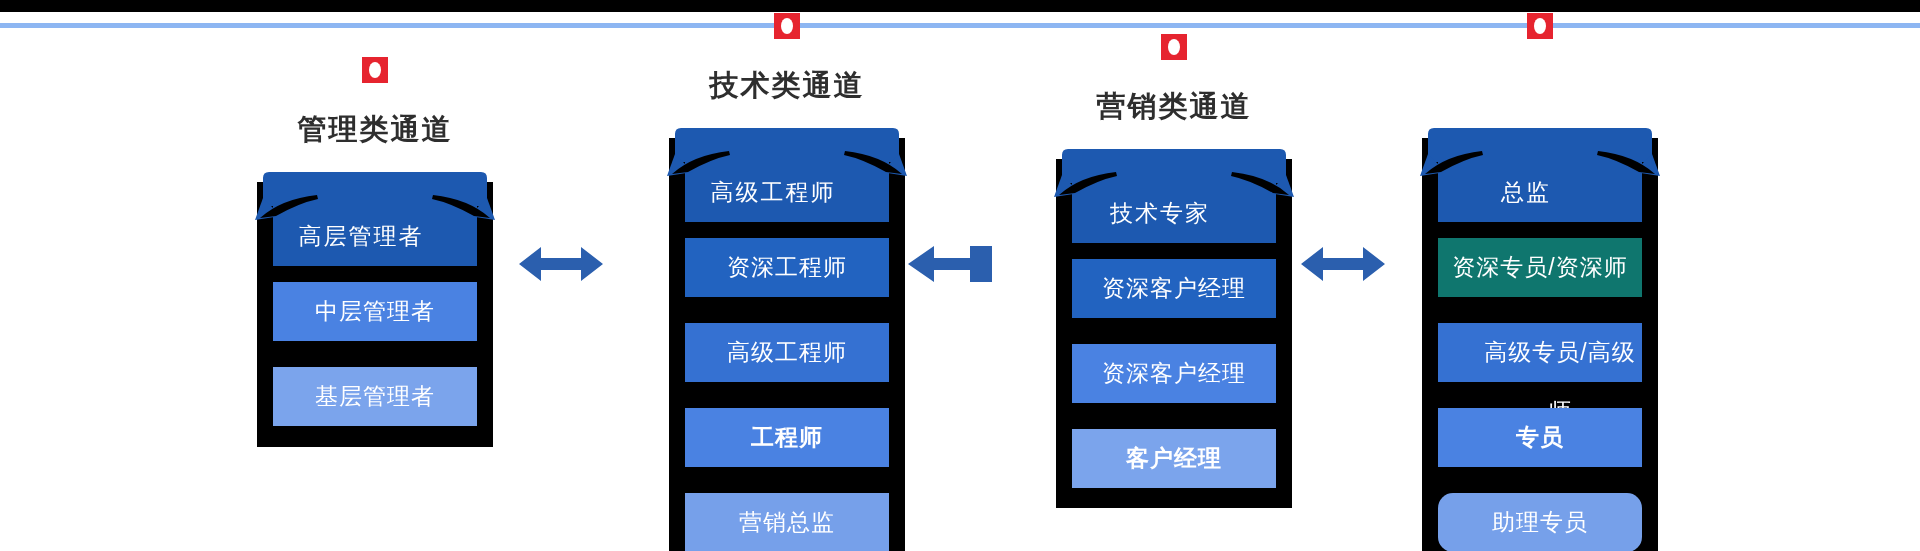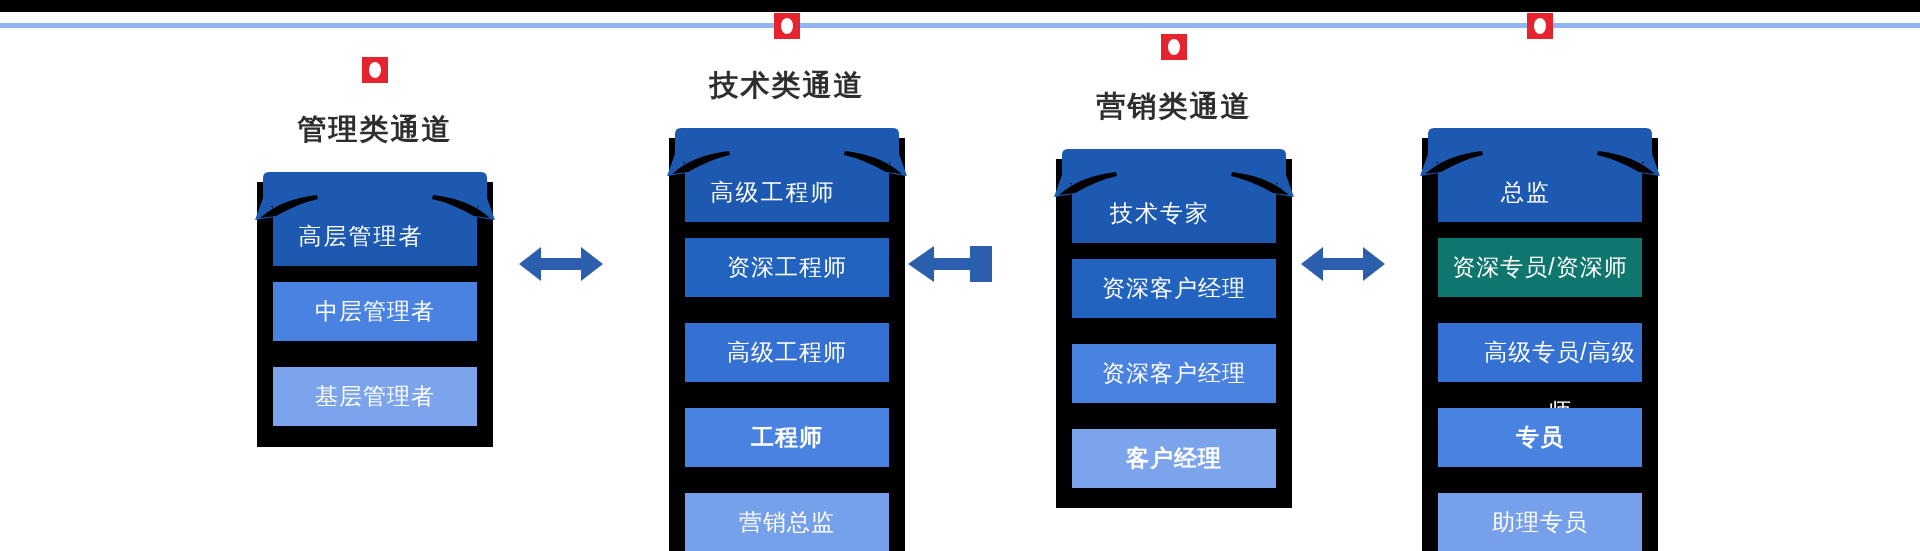--- a/index.html
+++ b/index.html
@@ -130,21 +130,21 @@
       <path class="t-shape" d="M6,0 H218 Q224,0 224,6 V34 H214 V94 H10 V34 H0 V6 Q0,0 6,0 Z"></path>
       <polygon class="flap" points="0,26 18,44 -8,48"></polygon>
       <polygon class="flap" points="224,26 206,44 232,48"></polygon>
       <path class="swoosh" d="M54,23 Q18,27 -3,46 L13,44 Q36,31 55,27 Z"></path>
       <path class="swoosh" d="M170,23 Q206,27 227,46 L211,44 Q188,31 169,27 Z"></path>
     </svg>
     <div class="header-label">总监</div>
     <div class="level lv1" style="background-color: #0f766e;">资深专员/资深师</div>
     <div class="level lv2" style="background-color: rgb(53, 113, 210); padding-left: 40px;">高级专员/高级师</div>
     <div class="level lv3" style="background-color: rgb(74, 130, 226);">专员</div>
-    <div class="level lv4" style="background-color: rgb(118, 160, 234);">助理专员</div>
+    <div class="level lv4" style="background-color: rgb(118, 160, 234); border-radius: 15px;">助理专员</div>
   </div>
 
   <div class="arrow arrow-1">
     <svg width="84" height="34" viewBox="0 0 84 34">
       <path d="M0,17 L22,0 V11 H62 V0 L84,17 L62,34 V23 H22 V34 Z"></path>
     </svg>
   </div>
   <div class="arrow arrow-2">
     <svg width="84" height="36" viewBox="0 0 84 36">
       <path d="M0,18 L26,0 V12 H62 V0 H84 V36 H62 V24 H26 V36 Z"></path>

